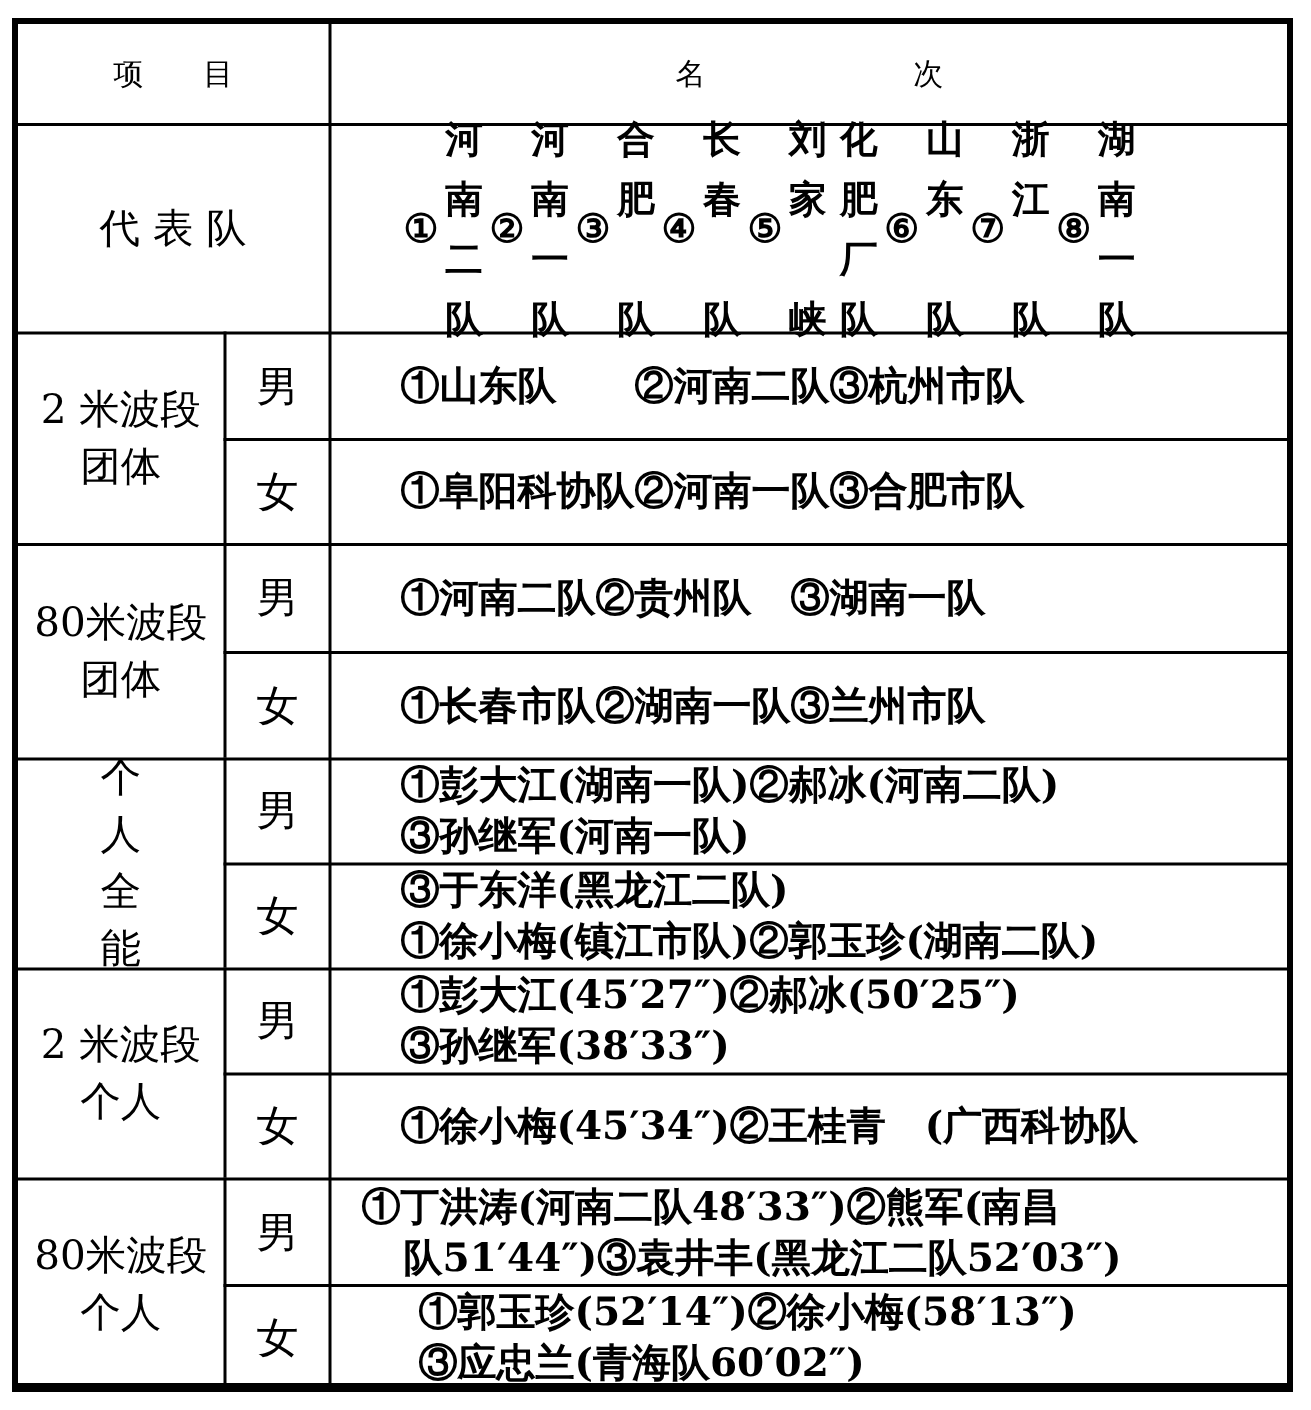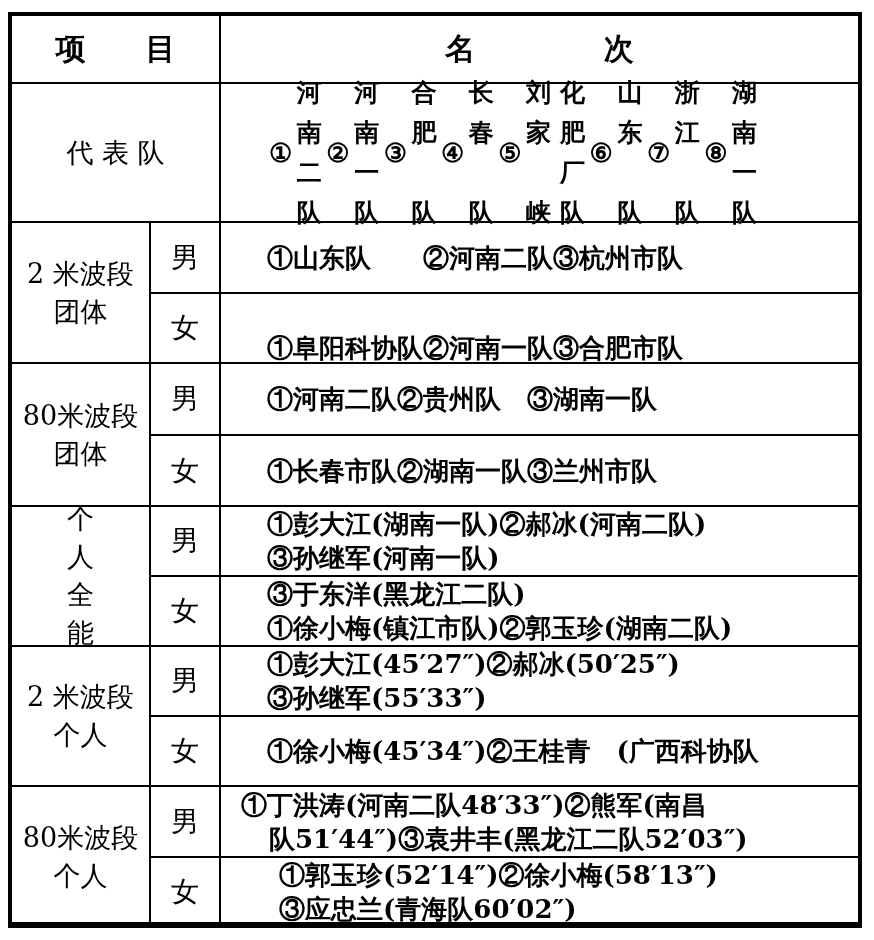--- a/index.html
+++ b/index.html
@@ -4,21 +4,21 @@
 <style>
   html, body { margin: 0; padding: 0; background: #ffffff; }
   body { width: 874px; height: 940px; position: relative; overflow: hidden;
          font-family: "DejaVu Serif", "Liberation Serif", serif; color: #000; }
   .table { position: absolute; left: 8px; top: 12px; width: 854px; height: 914px;
            border: 4px solid #000; border-top-width: 4px; box-sizing: border-box; }
   .hline { position: absolute; height: 2px; background: #000; }
   .vline { position: absolute; width: 2px; background: #000; }
   .cell { position: absolute; display: flex; align-items: center; justify-content: center;
           box-sizing: border-box; text-align: center; }
-  .hdr { font-size: 30px; font-weight: bold; }
+  .hdr { font-size: 20px; font-weight: normal; }
   .cat { font-size: 27px; line-height: 38px; }
   .sex { font-size: 28px; }
   .res { justify-content: flex-start; padding-left: 38px; font-size: 26px; font-weight: bold; line-height: 34px; text-align: left; }
   .team { display: flex; align-items: center; }
   .num { font-size: 26px; font-weight: bold; }
   .vname { display: flex; flex-direction: column; align-items: center; font-size: 25px; font-weight: bold; line-height: 40px; width: 34px; }
 </style>
 </head>
 <body>
 
@@ -30,21 +30,21 @@
 
 <div id="grid">
     <div class="cell cat" style="left: 12px; top: 223px; width: 137px; height: 139px; white-space: pre-line;"><span>2 米波段
 团体</span></div>
     <div class="vline" style="left: 149px; top: 221px; height: 141px;"></div>
     <div class="hline" style="left: 149px; top: 292px; width: 713px;"></div>
     <div class="hline" style="left: 8px; top: 362px; width: 854px;"></div>
     <div class="cell sex" style="left: 151px; top: 223px; width: 68px; height: 69px;">男</div>
     <div class="cell res" style="left: 221px; top: 223px; width: 641px; height: 69px; flex-direction: column; align-items: flex-start; justify-content: center; padding-left: 46px; white-space: pre;"><div>①山东队　　②河南二队③杭州市队</div></div>
     <div class="cell sex" style="left: 151px; top: 294px; width: 68px; height: 68px;">女</div>
-    <div class="cell res" style="left: 221px; top: 294px; width: 641px; height: 68px; flex-direction: column; align-items: flex-start; justify-content: center; padding-left: 46px; white-space: pre; margin-top: 20px;"><div>①阜阳科协队②河南一队③合肥市队</div></div>
+    <div class="cell res" style="left: 221px; top: 294px; width: 641px; height: 68px; flex-direction: column; align-items: flex-start; justify-content: center; padding-left: 46px; white-space: pre;"><div>①阜阳科协队②河南一队③合肥市队</div></div>
     <div class="cell cat" style="left: 12px; top: 364px; width: 137px; height: 141px; white-space: pre-line;"><span>80米波段
 团体</span></div>
     <div class="vline" style="left: 149px; top: 362px; height: 143px;"></div>
     <div class="hline" style="left: 149px; top: 434px; width: 713px;"></div>
     <div class="hline" style="left: 8px; top: 505px; width: 854px;"></div>
     <div class="cell sex" style="left: 151px; top: 364px; width: 68px; height: 70px;">男</div>
     <div class="cell res" style="left: 221px; top: 364px; width: 641px; height: 70px; flex-direction: column; align-items: flex-start; justify-content: center; padding-left: 46px; white-space: pre;"><div>①河南二队②贵州队　③湖南一队</div></div>
     <div class="cell sex" style="left: 151px; top: 436px; width: 68px; height: 69px;">女</div>
     <div class="cell res" style="left: 221px; top: 436px; width: 641px; height: 69px; flex-direction: column; align-items: flex-start; justify-content: center; padding-left: 46px; white-space: pre;"><div>①长春市队②湖南一队③兰州市队</div></div>
     <div class="cell cat" style="left: 12px; top: 507px; width: 137px; height: 138px; white-space: pre-line;"><span>个
@@ -57,21 +57,21 @@
     <div class="cell sex" style="left: 151px; top: 507px; width: 68px; height: 68px;">男</div>
     <div class="cell res" style="left: 221px; top: 507px; width: 641px; height: 68px; flex-direction: column; align-items: flex-start; justify-content: center; padding-left: 46px; white-space: pre;"><div>①彭大江(湖南一队)②郝冰(河南二队)</div><div>③孙继军(河南一队)</div></div>
     <div class="cell sex" style="left: 151px; top: 577px; width: 68px; height: 68px;">女</div>
     <div class="cell res" style="left: 221px; top: 577px; width: 641px; height: 68px; flex-direction: column; align-items: flex-start; justify-content: center; padding-left: 46px; white-space: pre;"><div>③于东洋(黑龙江二队)</div><div>①徐小梅(镇江市队)②郭玉珍(湖南二队)</div></div>
     <div class="cell cat" style="left: 12px; top: 647px; width: 137px; height: 138px; white-space: pre-line;"><span>2 米波段
 个人</span></div>
     <div class="vline" style="left: 149px; top: 645px; height: 140px;"></div>
     <div class="hline" style="left: 149px; top: 715px; width: 713px;"></div>
     <div class="hline" style="left: 8px; top: 785px; width: 854px;"></div>
     <div class="cell sex" style="left: 151px; top: 647px; width: 68px; height: 68px;">男</div>
-    <div class="cell res" style="left: 221px; top: 647px; width: 641px; height: 68px; flex-direction: column; align-items: flex-start; justify-content: center; padding-left: 46px; white-space: pre;"><div>①彭大江(45′27″)②郝冰(50′25″)</div><div>③孙继军(55′33″)</div></div>
+    <div class="cell res" style="left: 221px; top: 647px; width: 641px; height: 68px; flex-direction: column; align-items: flex-start; justify-content: center; padding-left: 46px; white-space: pre;"><div>①彭大江(45′27″)②郝冰(50′25″)</div><div>③孙继军(38′33″)</div></div>
     <div class="cell sex" style="left: 151px; top: 717px; width: 68px; height: 68px;">女</div>
     <div class="cell res" style="left: 221px; top: 717px; width: 626px; height: 68px; flex-direction: column; align-items: flex-start; justify-content: center; padding-left: 46px; white-space: pre; border-radius: 29px;"><div>①徐小梅(45′34″)②王桂青　(广西科协队</div></div>
     <div class="cell cat" style="left: 12px; top: 787px; width: 137px; height: 139px; white-space: pre-line;"><span>80米波段
 个人</span></div>
     <div class="vline" style="left: 149px; top: 785px; height: 141px;"></div>
     <div class="hline" style="left: 149px; top: 856px; width: 713px;"></div>
     <div class="hline" style="left: 8px; top: 926px; width: 854px;"></div>
     <div class="cell sex" style="left: 151px; top: 787px; width: 68px; height: 69px;">男</div>
     <div class="cell res" style="left: 221px; top: 787px; width: 641px; height: 69px; flex-direction: column; align-items: flex-start; justify-content: center; padding-left: 20px; white-space: pre;"><div>①丁洪涛(河南二队48′33″)②熊军(南昌</div><div style="padding-left: 28px;">队51′44″)③袁井丰(黑龙江二队52′03″)</div></div>
     <div class="cell sex" style="left: 151px; top: 858px; width: 68px; height: 68px;">女</div>

